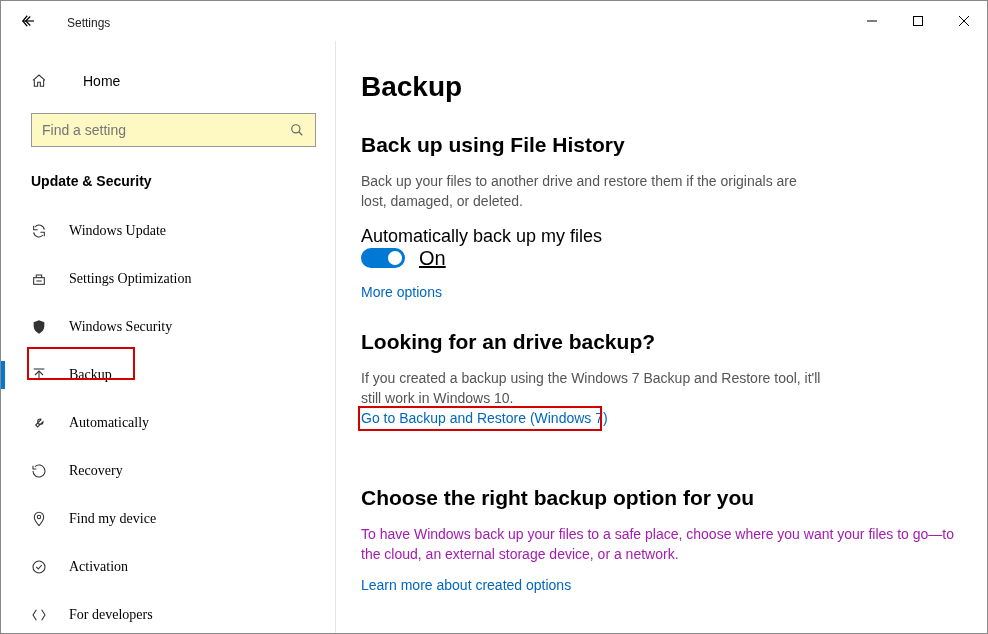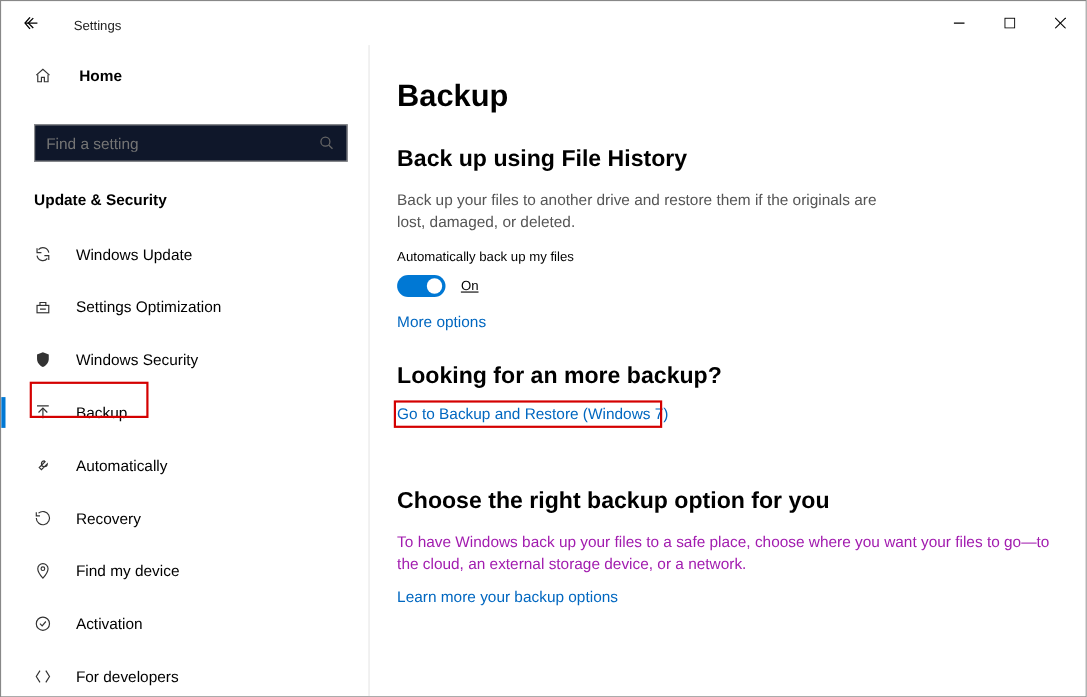--- a/index.html
+++ b/index.html
@@ -6,44 +6,44 @@
     body { font-family: "Segoe UI", Tahoma, sans-serif; font-size: 14px; color: #000; background: #fff; }
     .window { width: 988px; height: 634px; border: 1px solid #888; position: relative; overflow: hidden; display: flex; flex-direction: column; }
     .titlebar { height: 40px; display: flex; align-items: center; justify-content: space-between; padding-left: 18px; }
     .titlebar-left { display: flex; align-items: flex-end; gap: 30px; }
     .back-icon { width: 18px; height: 18px; display: flex; align-items: center; justify-content: center; }
     .title-text { font-size: 12px; color: #222; }
     .win-controls { display: flex; height: 100%; }
     .win-btn { width: 46px; height: 100%; display: flex; align-items: center; justify-content: center; font-size: 12px; cursor: pointer; }
     .body { flex: 1; display: flex; overflow: hidden; }
     .sidebar { width: 335px; padding: 20px 20px 0 30px; border-right: 1px solid #e6e6e6; overflow: hidden; }
-    .home-row { display: flex; gap: 25px; height: 40px; margin-bottom: 12px; cursor: pointer; font-weight: bold; }
+    .home-row { display: flex; align-items: center; gap: 36px; height: 40px; margin-bottom: 12px; cursor: pointer; }
     .home-icon { width: 16px; height: 16px; }
     .home-label { font-size: 14px; }
-    .search-box { width: 285px; height: 34px; border: 1px solid #999; display: flex; align-items: center; padding: 0 10px; margin-bottom: 26px; background: #0f172a; }
+    .search-box { width: 285px; height: 34px; border: 1px solid #999; display: flex; align-items: center; padding: 0 10px; margin-bottom: 26px; background: #fef9c3; }
     .search-input { flex: 1; border: none; outline: none; font-size: 14px; background: transparent; color: #666; }
     .search-icon-slot { width: 16px; height: 16px; display: flex; align-items: center; justify-content: center; color: #555; }
     .section-title { font-size: 14px; font-weight: 600; margin-bottom: 18px; }
     .nav-list { position: relative; margin-left: -30px; }
     .nav-item { height: 48px; display: flex; align-items: center; gap: 22px; padding-left: 30px; cursor: pointer; position: relative; }
     .nav-indicator { position: absolute; left: 0; top: 10px; width: 4px; height: 28px; background: #0078d4; display: none; }
     .nav-item.active .nav-indicator { display: block; }
     .nav-icon { width: 16px; height: 16px; display: flex; align-items: center; justify-content: center; color: #333; }
-    .nav-label { font-size: 14px; }
+    .nav-label { font-size: 14px; font-family: Liberation Serif, serif; }
     .highlight-red { position: absolute; border: 2px solid #d40000; pointer-events: none; }
     .content { flex: 1; padding: 30px 30px 0 25px; overflow-y: auto; }
     h1 { font-size: 28px; font-weight: 600; margin-bottom: 30px; }
     h2 { font-size: 21px; font-weight: 600; margin-bottom: 14px; }
     .desc { font-size: 14px; color: #555; line-height: 1.45; margin-bottom: 14px; max-width: 460px; }
     .desc-wide { font-size: 14px; color: #a21caf; line-height: 1.45; margin-bottom: 12px; max-width: 600px; }
-    .sub-label { font-size: 12px; margin-bottom: 10px; }
+    .sub-label { font-size: 18px; }
     .toggle-row { display: flex; align-items: center; gap: 14px; margin-bottom: 14px; }
     .toggle { width: 44px; height: 20px; background: #0078d4; border-radius: 10px; position: relative; cursor: pointer; }
     .toggle-knob { position: absolute; right: 3px; top: 3px; width: 14px; height: 14px; background: #fff; border-radius: 50%; }
-    .toggle-text { font-size: 12px; text-decoration: underline; }
+    .toggle-text { font-size: 20px; text-decoration: underline; }
     .link { color: #0067c0; font-size: 14px; cursor: pointer; display: inline-block; }
     .link-box { position: relative; display: inline-block; text-align: right; }
     .section-gap { height: 30px; }
     .section-gap-big { height: 60px; }
     .backup-highlight { left:26px; top:-4px; width:108px; height:33px; }
     .link-highlight { left:-3px; top:-4px; width:244px; height:25px; }
   </style>
 </head>
 <body>
 
@@ -212,26 +212,27 @@
       <div class="toggle-row">
         <div class="toggle">
           <div class="toggle-knob"></div>
         </div>
         <span class="toggle-text">On</span>
       </div>
       <span class="link">More options</span>
 
       <div class="section-gap"></div>
 
-      <h2>Looking for an more backup?</h2>
+      <h2>Looking for an drive backup?</h2>
+      <p class="desc" style="margin-bottom:2px">If you created a backup using the Windows 7 Backup and Restore tool, it'll still work in Windows 10.</p>
       <span class="link-box">
         <span class="link">Go to Backup and Restore (Windows 7)</span>
         <span class="highlight-red link-highlight"></span>
       </span>
 
       <div class="section-gap-big"></div>
 
       <h2>Choose the right backup option for you</h2>
       <p class="desc-wide">To have Windows back up your files to a safe place, choose where you want your files to go—to the cloud, an external storage device, or a network.</p>
-      <span class="link">Learn more your backup options</span>
+      <span class="link">Learn more about created options</span>
     </div>
   </div>
 </div>
 
 </body></html>

